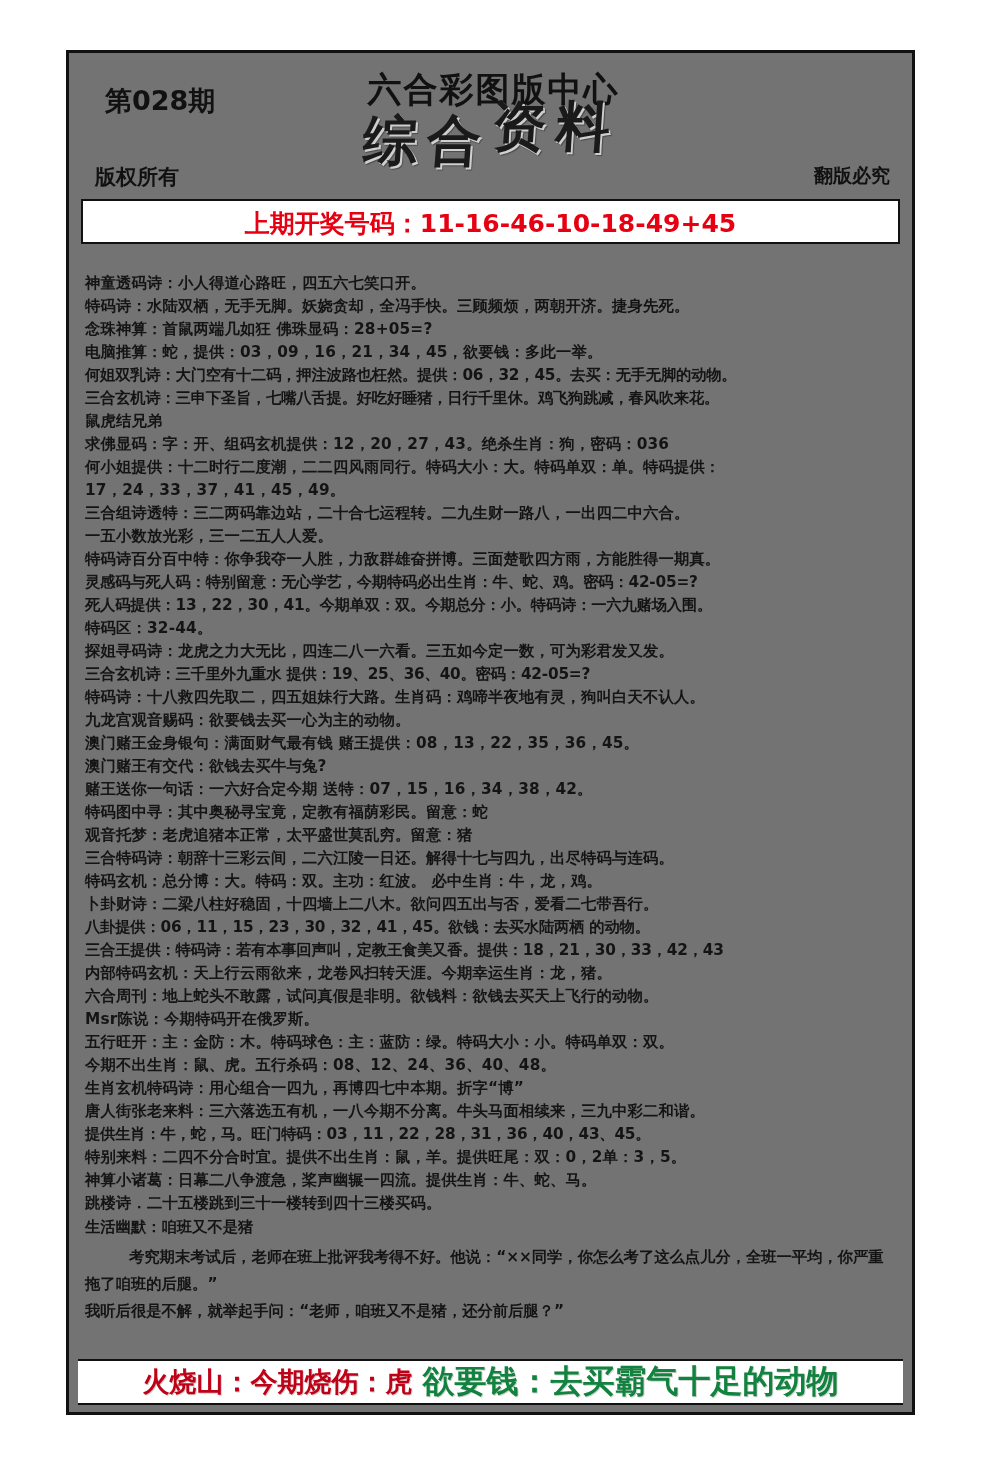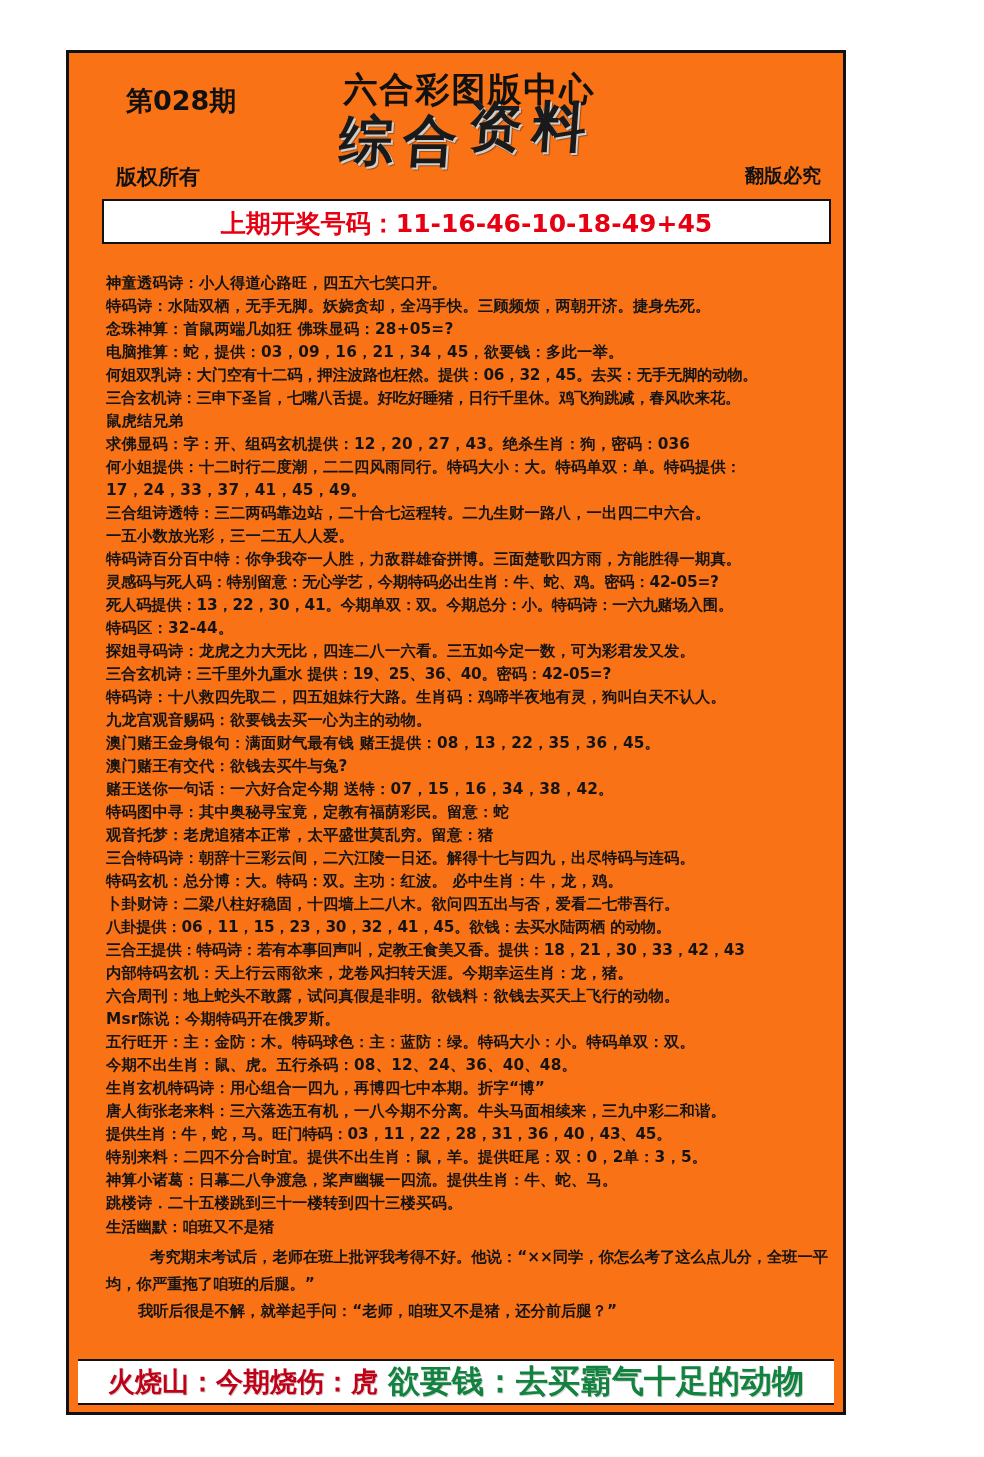--- a/index.html
+++ b/index.html
@@ -13,26 +13,25 @@
     font-family: "DejaVu Sans", "Liberation Sans", sans-serif;
     overflow: hidden;
     position: relative;
   }
 
   
   #poster {
     position: absolute;
     left: 66px;
     top: 50px;
-    width: 780px;
+    width: 849px;
     height: 1365px;
     box-sizing: border-box;
     border: 3px solid #111111;
-    background: #f97316;
-    padding-left: 21px;
+    background: #737373;
   }
 
   
   .masthead {
     position: relative;
     height: 146px;
   }
   .issue-no {
     position: absolute;
     left: 36px;
@@ -139,21 +138,20 @@
     font-weight: bold;
     text-indent: 44px;
     margin-top: 4px;
   }
   .joke-last {
     font-size: 15.3px;
     line-height: 27px;
     color: #141414;
     font-weight: bold;
     white-space: nowrap;
-    margin-left: 32px;
   }
 
   
   .footer-banner {
     position: absolute;
     left: 9px;
     right: 9px;
     bottom: 7px;
     height: 46px;
     border-top: 2px solid #111111;

